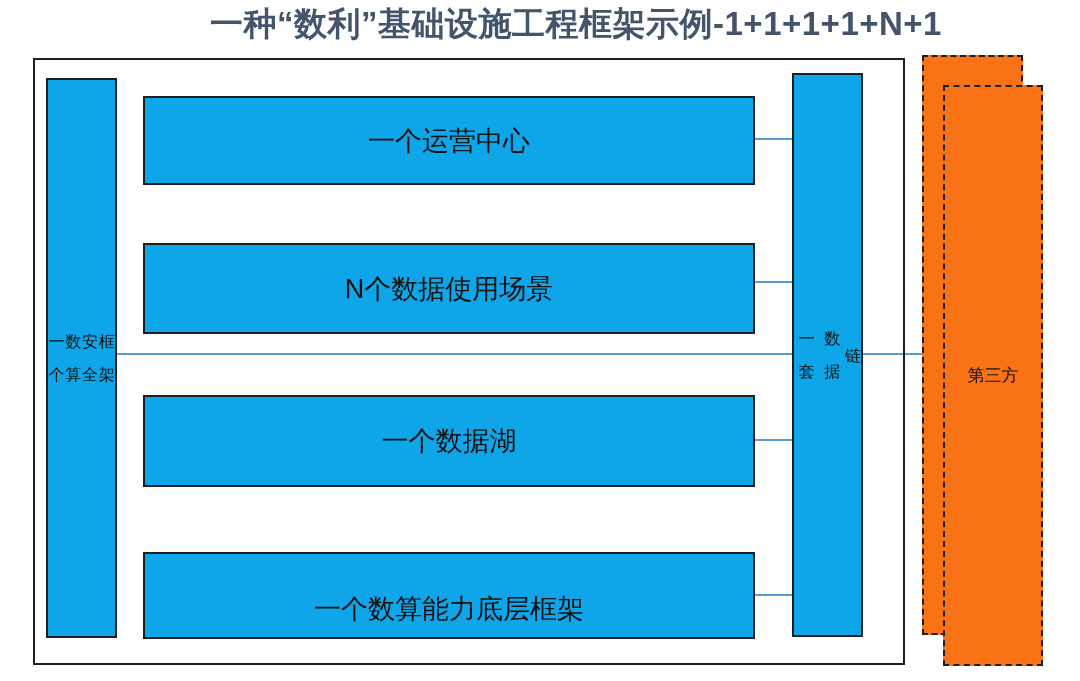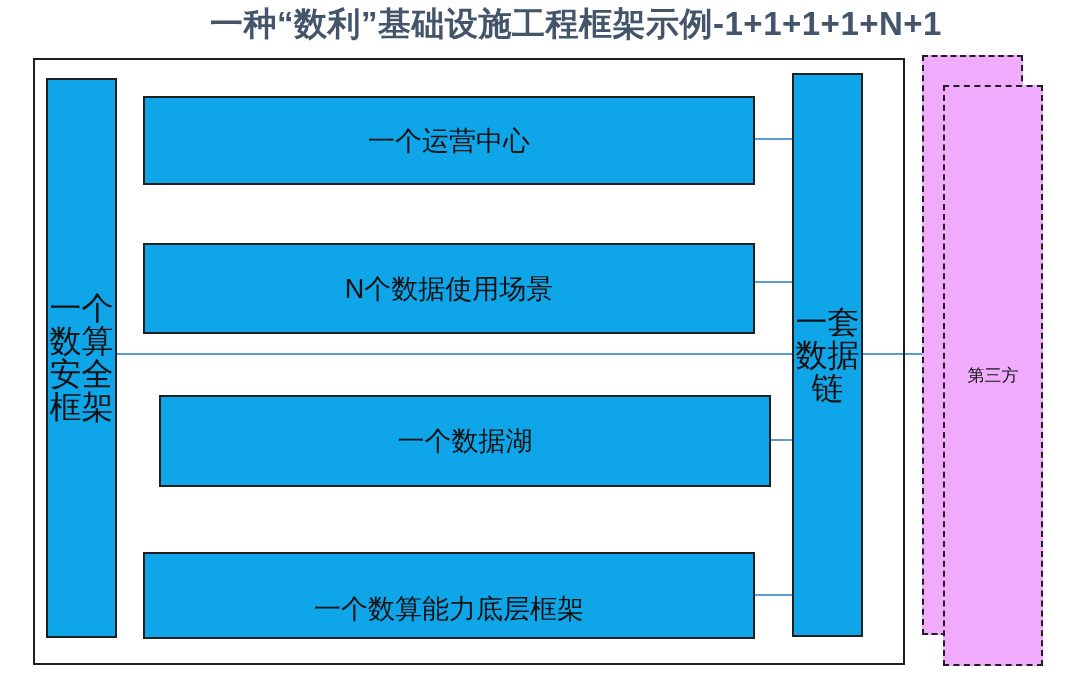--- a/index.html
+++ b/index.html
@@ -35,37 +35,37 @@
   }
   .outer-box{
     position:absolute;
     left:33px;top:58px;width:872px;height:607px;
     border:2.5px solid var(--border);
     box-sizing:border-box;
     background:transparent;
     z-index:2;
   }
   .v-box{
-    flex-direction:column;
-    font-size:32px;
+    flex-direction:row;
+    font-size:16px;
     line-height:33px;
     text-align:center;
     align-items:center;
   }
   .left-box{left:46px;top:78px;width:71px;height:560px;}
   .right-box{left:792px;top:73px;width:71px;height:564px;}
   .layer-box{left:143px;width:612px;font-size:27px;}
   .layer-1{top:96px;height:89px;}
   .layer-2{top:243px;height:91px;}
-  .layer-3{top:395px;height:92px;margin-left:16px;}
+  .layer-3{top:395px;height:92px;}
   .layer-4{top:552px;height:87px;align-items:flex-end;padding-bottom:10px;}
   .dashed-box{
     position:absolute;
     border:2px dashed var(--border);
-    background:#f0abfc;
+    background:#f97316;
     box-sizing:border-box;
   }
   .dashed-back{left:922px;top:55px;width:101px;height:580px;z-index:2;}
   .dashed-front{
     left:943px;top:85px;width:100px;height:581px;z-index:3;
     display:flex;align-items:center;justify-content:center;
     font-size:17px;color:var(--text);
   }
   .connector{
     position:absolute;

